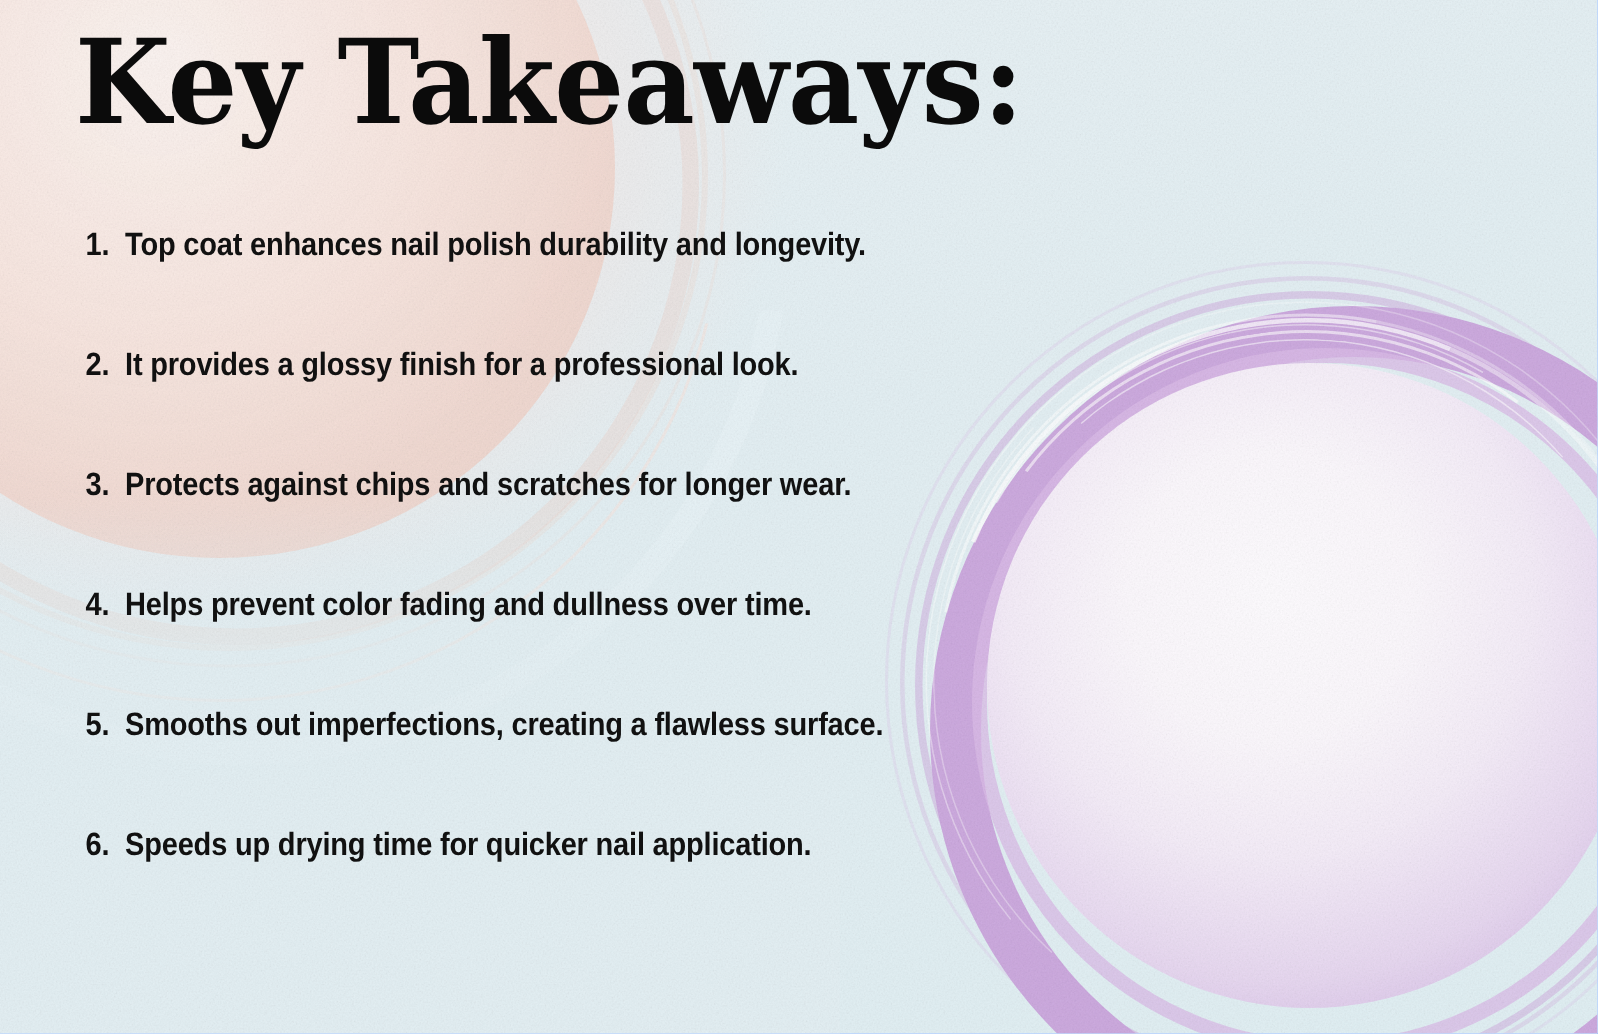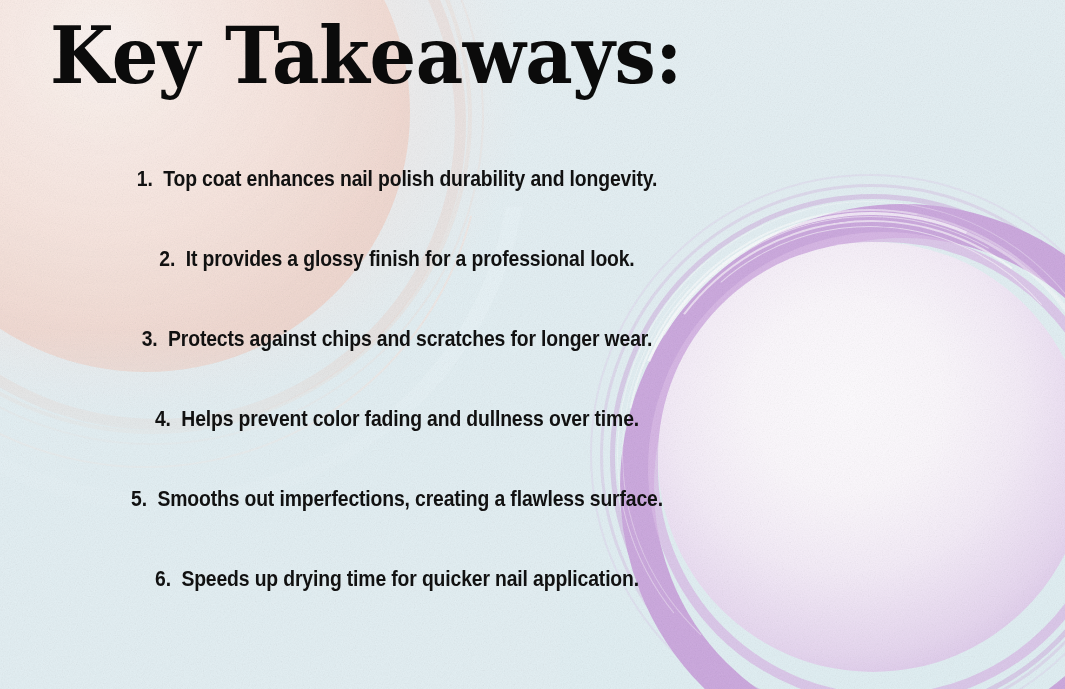--- a/index.html
+++ b/index.html
@@ -267,25 +267,24 @@
     color: #0b0b0b;
     transform: scaleX(0.94);
     transform-origin: left center;
     white-space: nowrap;
   }
 
   .takeaway-list {
     position: absolute;
     left: 57px;
     top: 150px;
-    margin: 16px;
+    margin: 0;
     padding: 0;
     list-style: none;
     width: 720px;
-    text-align: center;
   }
 
   .takeaway-item {
     display: block;
     height: 80px;
     font-family: "Liberation Sans", sans-serif;
     font-weight: 700;
     font-size: 21.5px;
     line-height: 26px;
     letter-spacing: -0.15px;

